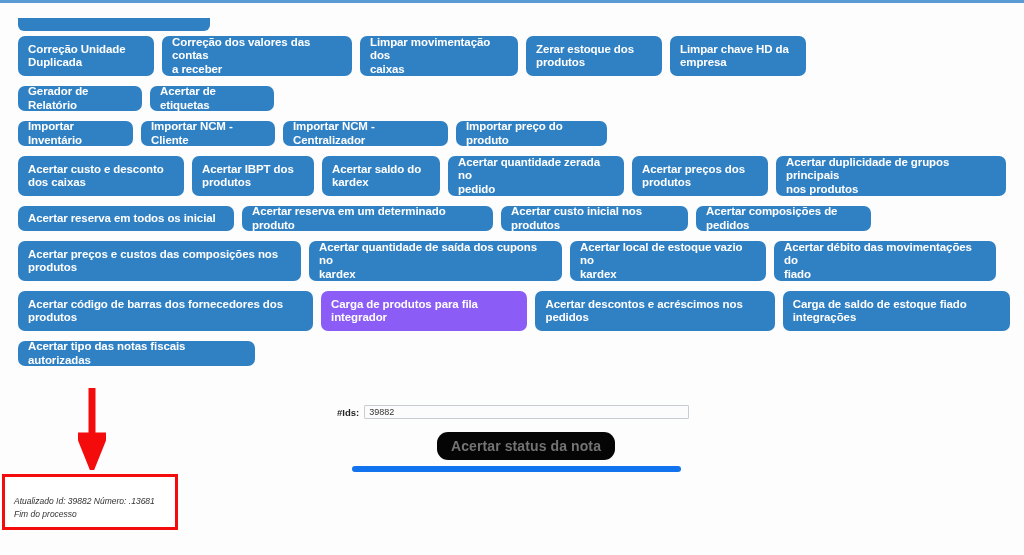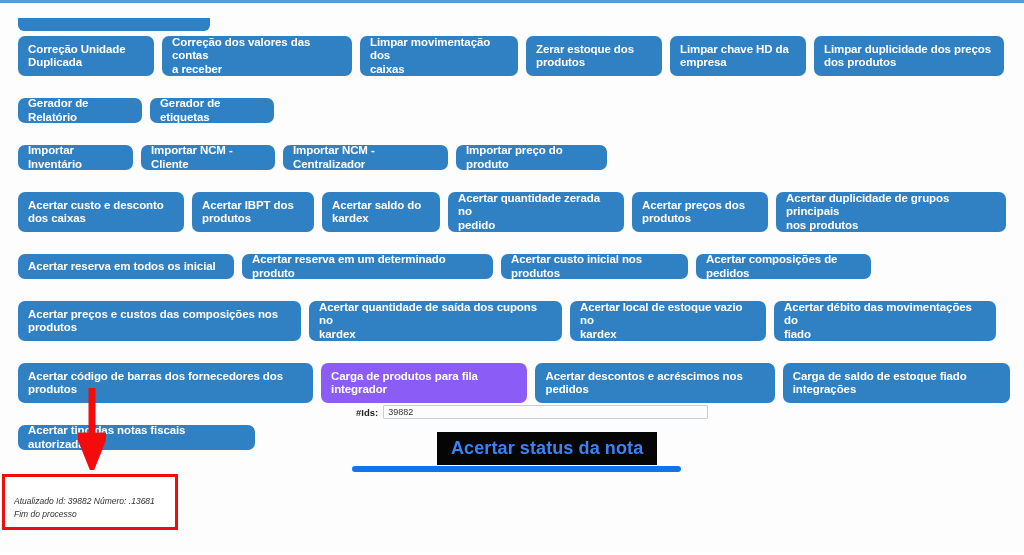--- a/index.html
+++ b/index.html
@@ -46,21 +46,21 @@
     left: 0;
     top: 36px;
     width: 1010px;
     padding-left: 18px;
     box-sizing: border-box;
   }
   .btn-row {
     display: flex;
     flex-wrap: nowrap;
     gap: 8px;
-    margin-bottom: 22px;
+    margin-bottom: 10px;
     align-items: stretch;
   }
   .tool-btn {
     background: #3080c4;
     color: #ffffff;
     border: none;
     border-radius: 7px;
     font-family: "Liberation Sans", sans-serif;
     font-size: 11.5px;
     font-weight: bold;
@@ -80,21 +80,21 @@
 
   
   #form-area {
     position: absolute;
     left: 0;
     top: 402px;
     width: 1024px;
   }
   #ids-line {
     position: absolute;
-    left: 356px;
+    left: 337px;
     top: 3px;
     display: flex;
     align-items: center;
   }
   #ids-label {
     font-size: 9.5px;
     font-weight: bold;
     color: #222;
     margin-right: 5px;
     font-family: "Liberation Sans", sans-serif;
@@ -109,24 +109,24 @@
     background: #fcfcfd;
     box-sizing: border-box;
     font-family: "Liberation Sans", sans-serif;
     border-radius: 1px;
   }
   #submit-btn {
     position: absolute;
     left: 437px;
     top: 30px;
     background: #050505;
-    color: #3b82f6;
+    color: #737373;
     border: none;
-    border-radius: 0;
-    font-size: 18px;
+    border-radius: 11px;
+    font-size: 14px;
     font-weight: bold;
     padding: 6px 14px;
     cursor: pointer;
     font-family: "Liberation Sans", sans-serif;
     letter-spacing: 0.1px;
   }
   #progress-track {
     position: absolute;
     left: 352px;
     top: 64px;
@@ -194,26 +194,24 @@
         <button class="tool-btn" style="width: 136px; background: rgb(48, 128, 196);">Correção Unidade
 Duplicada</button>
         <button class="tool-btn" style="width: 190px; background: rgb(48, 128, 196);">Correção dos valores das contas
 a receber</button>
         <button class="tool-btn" style="width: 158px; background: rgb(48, 128, 196);">Limpar movimentação dos
 caixas</button>
         <button class="tool-btn" style="width: 136px; background: rgb(48, 128, 196);">Zerar estoque dos
 produtos</button>
         <button class="tool-btn" style="width: 136px; background: rgb(48, 128, 196);">Limpar chave HD da
 empresa</button>
-        <button class="tool-btn" style="width: 190px; background: rgb(48, 128, 196);">Limpar duplicidade dos preços
-dos produtos</button>
       </div>
       <div class="btn-row row-short">
         <button class="tool-btn one-line" style="width: 124px; background: rgb(48, 128, 196);">Gerador de Relatório</button>
-        <button class="tool-btn one-line" style="width: 124px; background: rgb(48, 128, 196);">Gerador de etiquetas</button>
+        <button class="tool-btn one-line" style="width: 124px; background: rgb(48, 128, 196);">Acertar de etiquetas</button>
       </div>
       <div class="btn-row row-short">
         <button class="tool-btn one-line" style="width: 115px; background: rgb(48, 128, 196);">Importar Inventário</button>
         <button class="tool-btn one-line" style="width: 134px; background: rgb(48, 128, 196);">Importar NCM - Cliente</button>
         <button class="tool-btn one-line" style="width: 165px; background: rgb(48, 128, 196);">Importar NCM - Centralizador</button>
         <button class="tool-btn one-line" style="width: 151px; background: rgb(48, 128, 196);">Importar preço do produto</button>
       </div>
       <div class="btn-row row-tall">
         <button class="tool-btn" style="width: 166px; background: rgb(48, 128, 196);">Acertar custo e desconto
 dos caixas</button>

